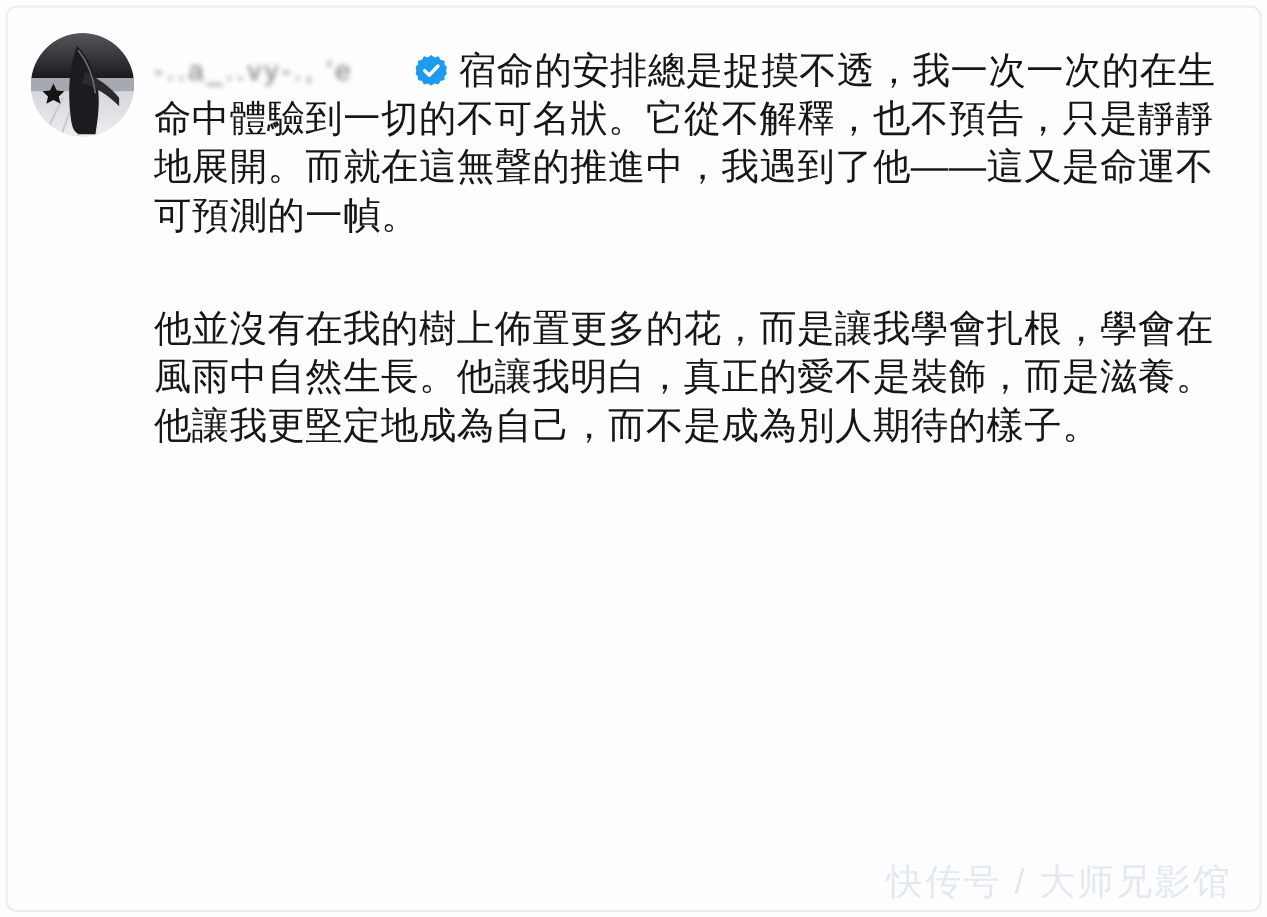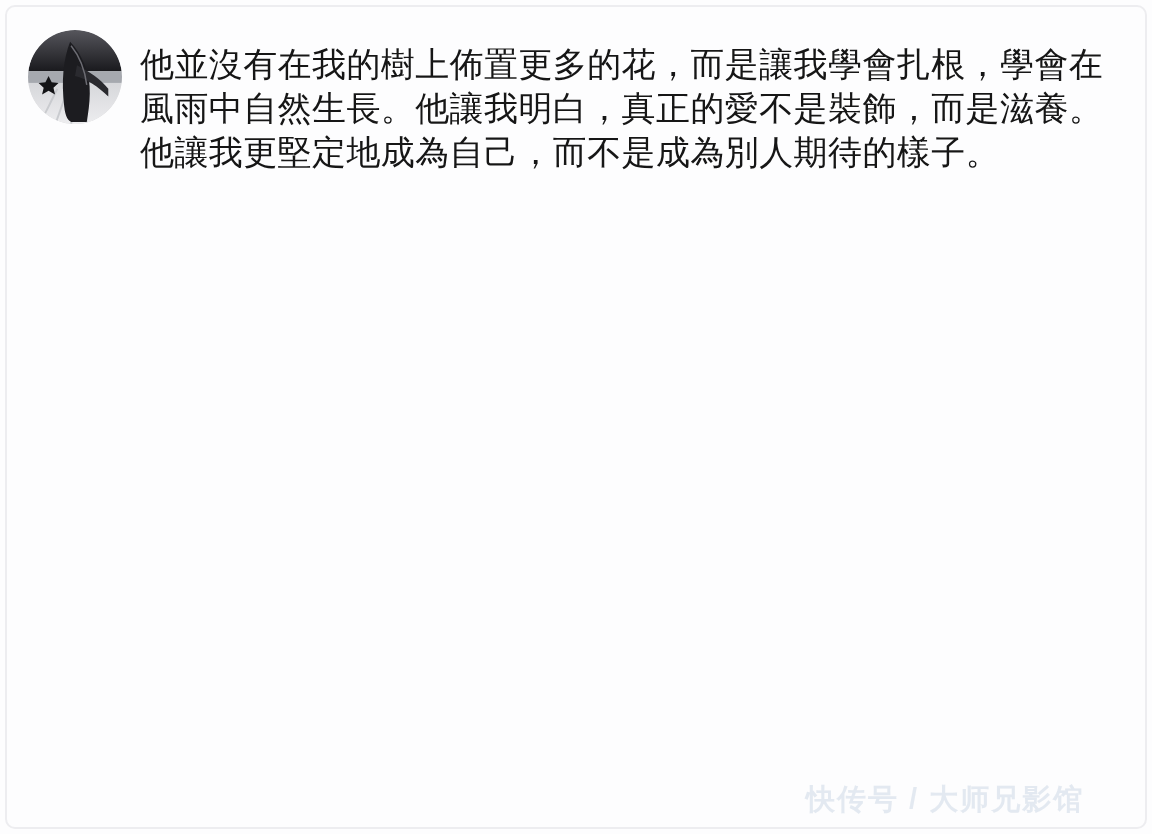--- a/index.html
+++ b/index.html
@@ -33,21 +33,21 @@
     position: absolute; left: 140px; top: 42px;
     width: 972px;
     color: #161616;
     font-size: 34px;
     line-height: 44px;
     letter-spacing: 0.4px;
     text-align: left;
     word-break: break-all;
   }
   .content p { margin: 0; }
-  .content p + p { margin-top: 40px; }
+  .content p + p { margin-top: 59px; }
   .username {
     display: inline-block;
     width: 238px;
     height: 38px;
     overflow: hidden;
     white-space: nowrap;
     vertical-align: middle;
     font-size: 25px;
     letter-spacing: 3px;
     color: #2a2a2a;
@@ -58,25 +58,25 @@
   .badge {
     display: inline-block;
     width: 28px; height: 28px;
     vertical-align: -3px;
     margin-right: 11px;
   }
   .badge svg { display: block; width: 100%; height: 100%; }
   .watermark {
     position: absolute;
     left: 806px; top: 780px;
-    font-size: 29px;
+    font-size: 33px;
     letter-spacing: 2px;
     white-space: nowrap;
     color: rgba(206, 216, 230, 0.55);
-    font-weight: bold;
+    font-weight: normal;
   }
 </style>
 </head>
 <body>
 
 <div class="screen">
   <div class="frame"></div>
 
   <div class="avatar">
     <svg viewBox="0 0 96 96" aria-hidden="true">
@@ -105,17 +105,23 @@
         </g>
         <path d="M43 12 C36 30 34 52 37 78 C38 88 41 94 46 94 L60 94 C63 76 66 54 58 36 C54 26 49 18 43 12 Z" fill="#1c1c20"></path>
         <path d="M50 36 C62 42 74 50 82 60 L82 68 C72 58 60 50 48 47 Z" fill="#2a2a2f"></path>
         <path d="M44 16 C52 26 58 40 60 56" stroke="#6c6c73" stroke-width="1.5" fill="none"></path>
         <path d="M21 47 l3.2 6.4 7 0.7 -5.2 4.8 1.6 6.9 -6.6 -3.7 -6.6 3.7 1.6 -6.9 -5.2 -4.8 7 -0.7 Z" fill="#141417"></path>
       </g>
     </svg>
   </div>
 
   <div class="content">
+    <p>
+      <span class="username">-..a_..vy-.,  'e</span><span class="badge"><svg viewBox="0 0 28 28" aria-hidden="true">
+          <path fill="#1d9bf0" d="M14 0 L17 2.2 L20.6 1.2 L22.4 4.4 L26 5.2 L26.2 8.9 L29 11.2 L27.4 14 L29 16.8 L26.2 19.1 L26 22.8 L22.4 23.6 L20.6 26.8 L17 25.8 L14 28 L11 25.8 L7.4 26.8 L5.6 23.6 L2 22.8 L1.8 19.1 L-1 16.8 L0.6 14 L-1 11.2 L1.8 8.9 L2 5.2 L5.6 4.4 L7.4 1.2 L11 2.2 Z"></path>
+          <path d="M8 14.2 L12.2 18.4 L20.2 10" stroke="#ffffff" stroke-width="3" fill="none" stroke-linecap="round" stroke-linejoin="round"></path>
+        </svg></span><span>宿命的安排總是捉摸不透，我一次一次的在生命中體驗到一切的不可名狀。它從不解釋，也不預告，只是靜靜地展開。而就在這無聲的推進中，我遇到了他——這又是命運不可預測的一幀。</span>
+    </p>
     <p>他並沒有在我的樹上佈置更多的花，而是讓我學會扎根，學會在風雨中自然生長。他讓我明白，真正的愛不是裝飾，而是滋養。他讓我更堅定地成為自己，而不是成為別人期待的樣子。</p>
   </div>
 
   <div class="watermark">快传号 / 大师兄影馆</div>
 </div>
 
 </body></html>

